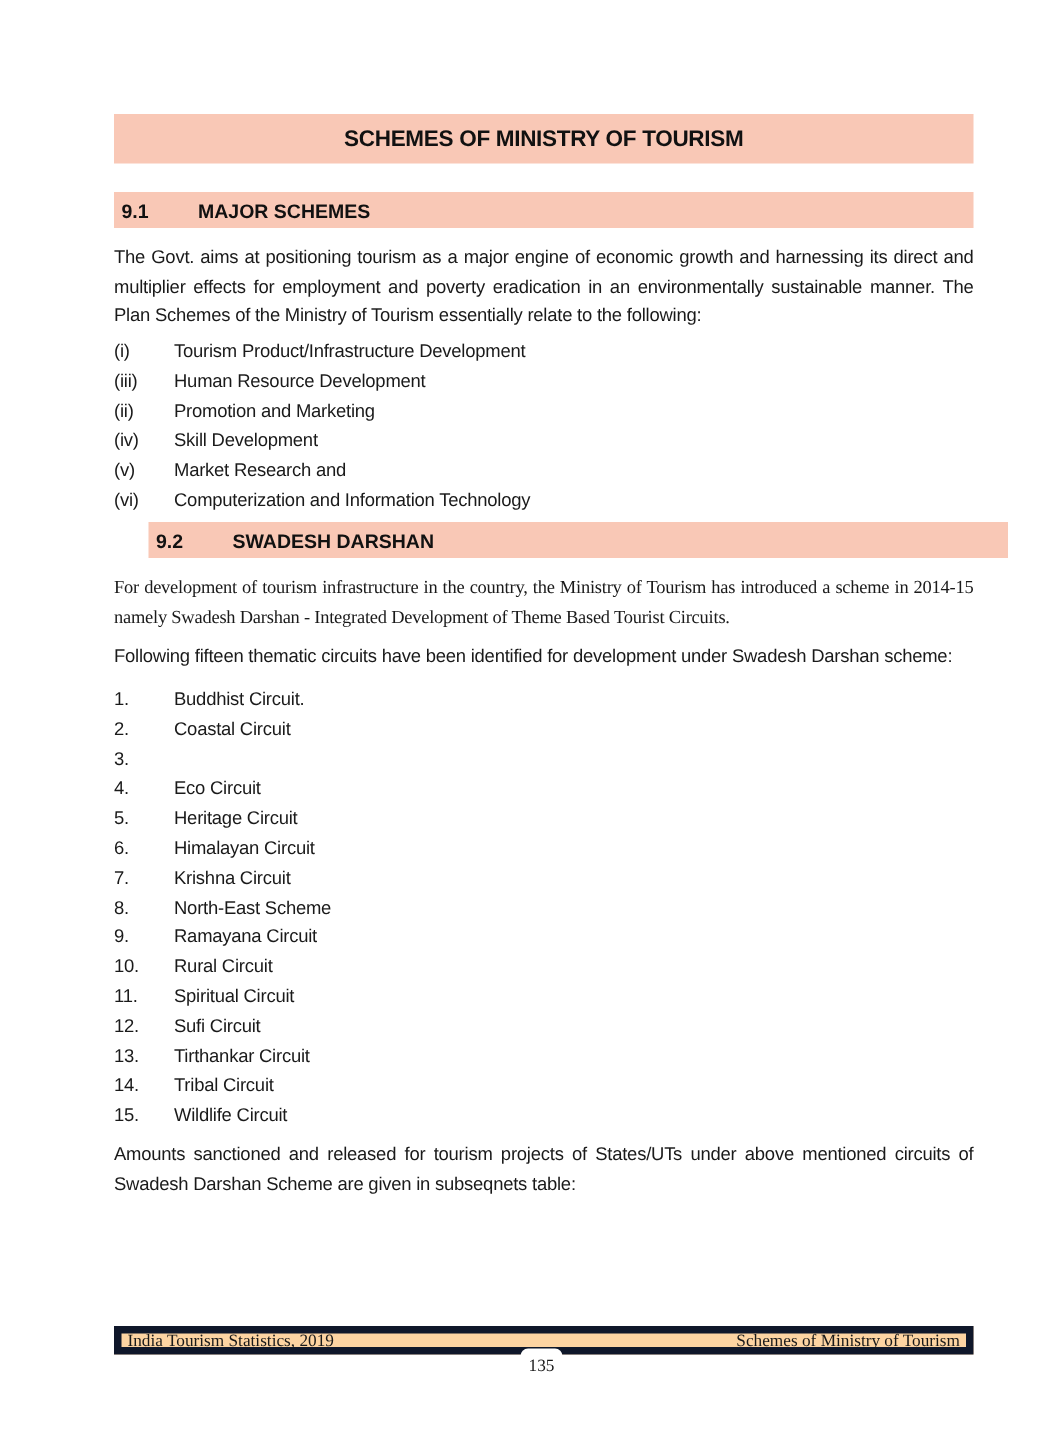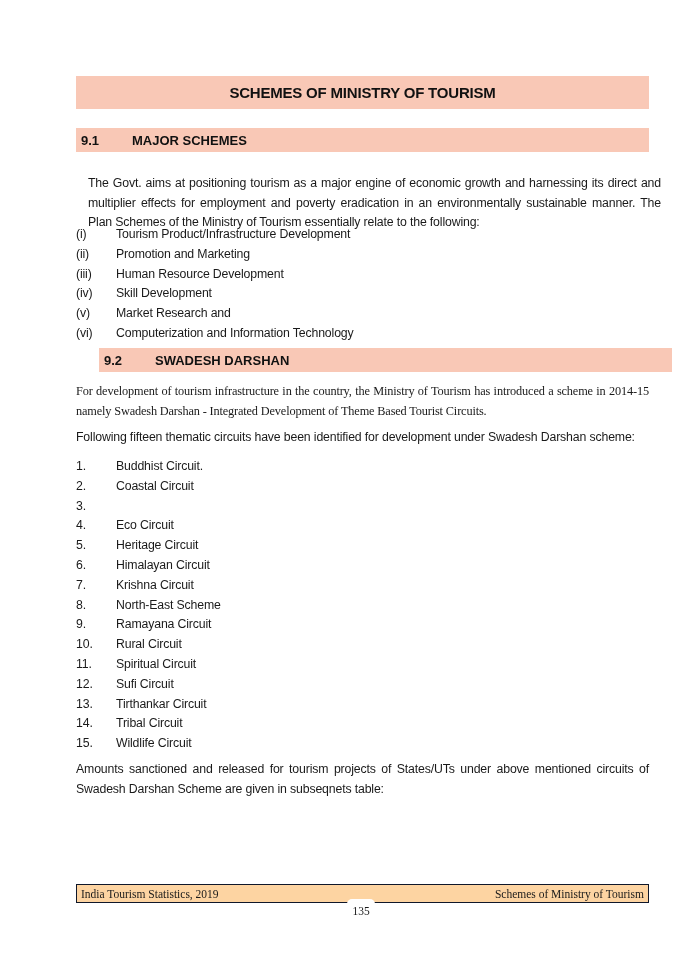--- a/index.html
+++ b/index.html
@@ -11,53 +11,53 @@
   .sec-head { position:absolute; left:76px; width:573px; height:24px; background:#f9c8b6;
          display:flex; align-items:center; font-weight:bold; font-size:13px; color:#111; }
   .sec-num { width:56px; padding-left:5px; box-sizing:border-box; }
   .para { position:absolute; left:76px; width:573px; font-size:12.3px; line-height:19.5px;
          text-align:justify; letter-spacing:-0.15px; }
   .list { position:absolute; left:76px; margin:0; padding:0; list-style:none;
          font-size:12.3px; letter-spacing:-0.15px; }
   .list li { height:19.8px; line-height:19.8px; display:flex; }
   .list .mark { width:40px; }
   .footer { position:absolute; left:76px; top:884px; width:573px; height:19px;
-         background:#fdd4a2; border:1px solid #0f172a; box-sizing:border-box;
+         background:#fdd4a2; border:5px solid #0f172a; box-sizing:border-box;
          font-family:"Liberation Serif", serif; font-size:11.5px; color:#1a1a1a;
          display:flex; align-items:center; justify-content:space-between; padding:0 4px; }
   .page-num { position:absolute; left:347px; top:880px; width:28px; height:24px;
          background:#ffffff; border-radius:5px; display:flex; align-items:center;
          justify-content:center; font-family:"Liberation Serif", serif; font-size:11.5px;margin-top:19px; }
 </style>
 </head>
 <body>
 
 <div class="page-title-bar">
   <span class="page-title">SCHEMES OF MINISTRY OF TOURISM</span>
 </div>
 
 <div class="sec-head" style="top:128px;">
   <span class="sec-num">9.1</span>
   <span>MAJOR SCHEMES</span>
 </div>
 
-<p class="para" style="top:162px; margin:12px;">The Govt. aims at positioning tourism as a major engine of economic growth and harnessing its direct and multiplier effects for employment and poverty eradication in an environmentally sustainable manner. The Plan Schemes of the Ministry of Tourism essentially relate to the following:</p>
+<p class="para" style="top:162px; margin:0;">The Govt. aims at positioning tourism as a major engine of economic growth and harnessing its direct and multiplier effects for employment and poverty eradication in an environmentally sustainable manner. The Plan Schemes of the Ministry of Tourism essentially relate to the following:</p>
 
 <ul class="list" style="top:225px;">
   <li>
       <span class="mark">(i)</span>
       <span>Tourism Product/Infrastructure Development</span>
     </li>
   <li>
+      <span class="mark">(iii)</span>
+      <span>Human Resource Development</span>
+    </li>
+  <li>
       <span class="mark">(ii)</span>
       <span>Promotion and Marketing</span>
-    </li>
-  <li>
-      <span class="mark">(iii)</span>
-      <span>Human Resource Development</span>
     </li>
   <li>
       <span class="mark">(iv)</span>
       <span>Skill Development</span>
     </li>
   <li>
       <span class="mark">(v)</span>
       <span>Market Research and</span>
     </li>
   <li>

